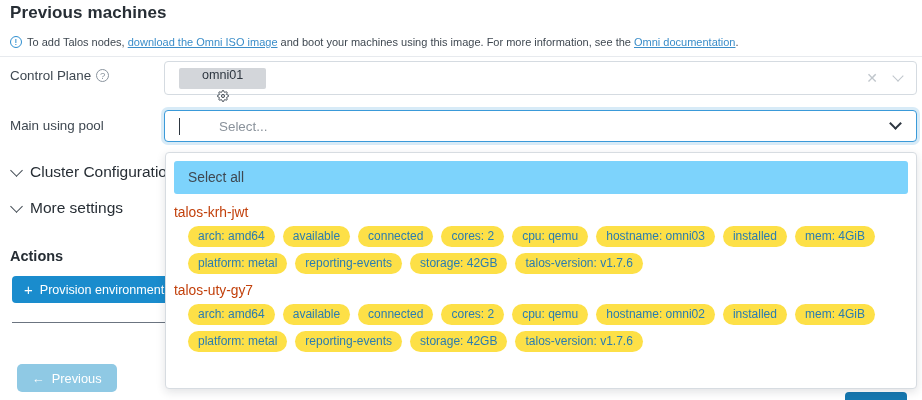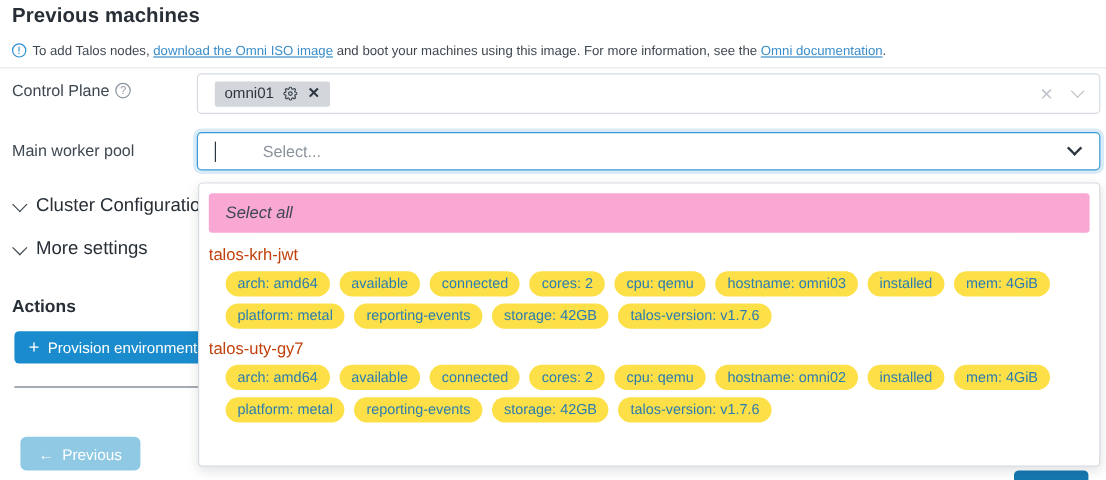--- a/index.html
+++ b/index.html
@@ -93,22 +93,22 @@
   }
 
   
   .cp-field {
     position:absolute; left:164px; top:61px; width:753px; height:34px;
     border:1px solid #d5dbe1; border-radius:4px; background:#fff;
     display:flex; align-items:center;
   }
   .chip-host {
     margin-left:14px; height:21px; background:#d3d6da; border-radius:2px;
-    display:flex; align-items:center; gap:8px; padding:0 8px;
-    font-size:12.6px; color:#2d3640;
+    display:flex; align-items:center; gap:8px; padding:0 23px;
+    font-size:12.6px; color:#2d3640;flex-direction:column;
   }
   .gear {
     width:12px; height:12px; position:relative; display:inline-block;
   }
   .gear svg { display:block; }
   .chip-x { font-size:12.5px; font-weight:bold; color:#2d3640; line-height:1; cursor:pointer; }
   .cp-right { margin-left:auto; display:flex; align-items:center; gap:16px; padding-right:14px; }
   .x-clear { color:#c0c6cc; font-size:14px; line-height:1; cursor:pointer; }
   .chev-sm {
     width:8px; height:8px; border-right:1.7px solid #c0c6cc; border-bottom:1.7px solid #c0c6cc;
@@ -135,23 +135,23 @@
   }
 
   
   .dropdown {
     position:absolute; left:165px; top:152px; width:752px; height:237px;
     background:#fff; border:1px solid #d7dce1; border-radius:4px;
     box-shadow: 0 3px 10px rgba(20,30,45,.13);
     overflow:hidden;
   }
   .select-all {
-    margin:8px; height:33px; background:#f9a8d4; border-radius:3px;
+    margin:8px; height:33px; background:#7dd3fc; border-radius:3px;
     display:flex; align-items:center; padding-left:14px;
-    font-size:13.8px; color:#3f4851; cursor:pointer;font-style:italic;
+    font-size:13.8px; color:#3f4851; cursor:pointer;
   }
   .machine { padding:3px 0 6px 0; }
   .machine-name {
     font-size:13.8px; color:#c2410c; padding-left:8px; margin-bottom:6px;
   }
   .chips { display:flex; flex-wrap:wrap; gap:6px 8px; padding-left:22px; padding-right:16px; }
   .chip {
     background:#fde047; color:#2b7cb0; border-radius:11px;
     font-size:12px; padding:3px 10px 4px 10px; white-space:nowrap;
   }
@@ -167,21 +167,21 @@
     <span class="info-icon"></span><span>To add Talos nodes, </span><a class="link" href="#">download the Omni ISO image</a><span> and boot your machines using this image. For more information, see the </span><a class="link" href="#">Omni documentation</a><span>.</span>
   </div>
 
   <div class="hr"></div>
 
   <div class="field-label" id="lbl-cp">
     <span>Control Plane</span>
     <span class="qmark">?</span>
   </div>
   <div class="field-label" id="lbl-wp">
-    <span>Main worker pool</span>
+    <span>Main using pool</span>
   </div>
 
   <div class="section-row" id="sec-cluster">
     <span class="chev-down"></span>
     <span>Cluster Configuration</span>
   </div>
   <div class="section-row" id="sec-more">
     <span class="chev-down"></span>
     <span>More settings</span>
   </div>

